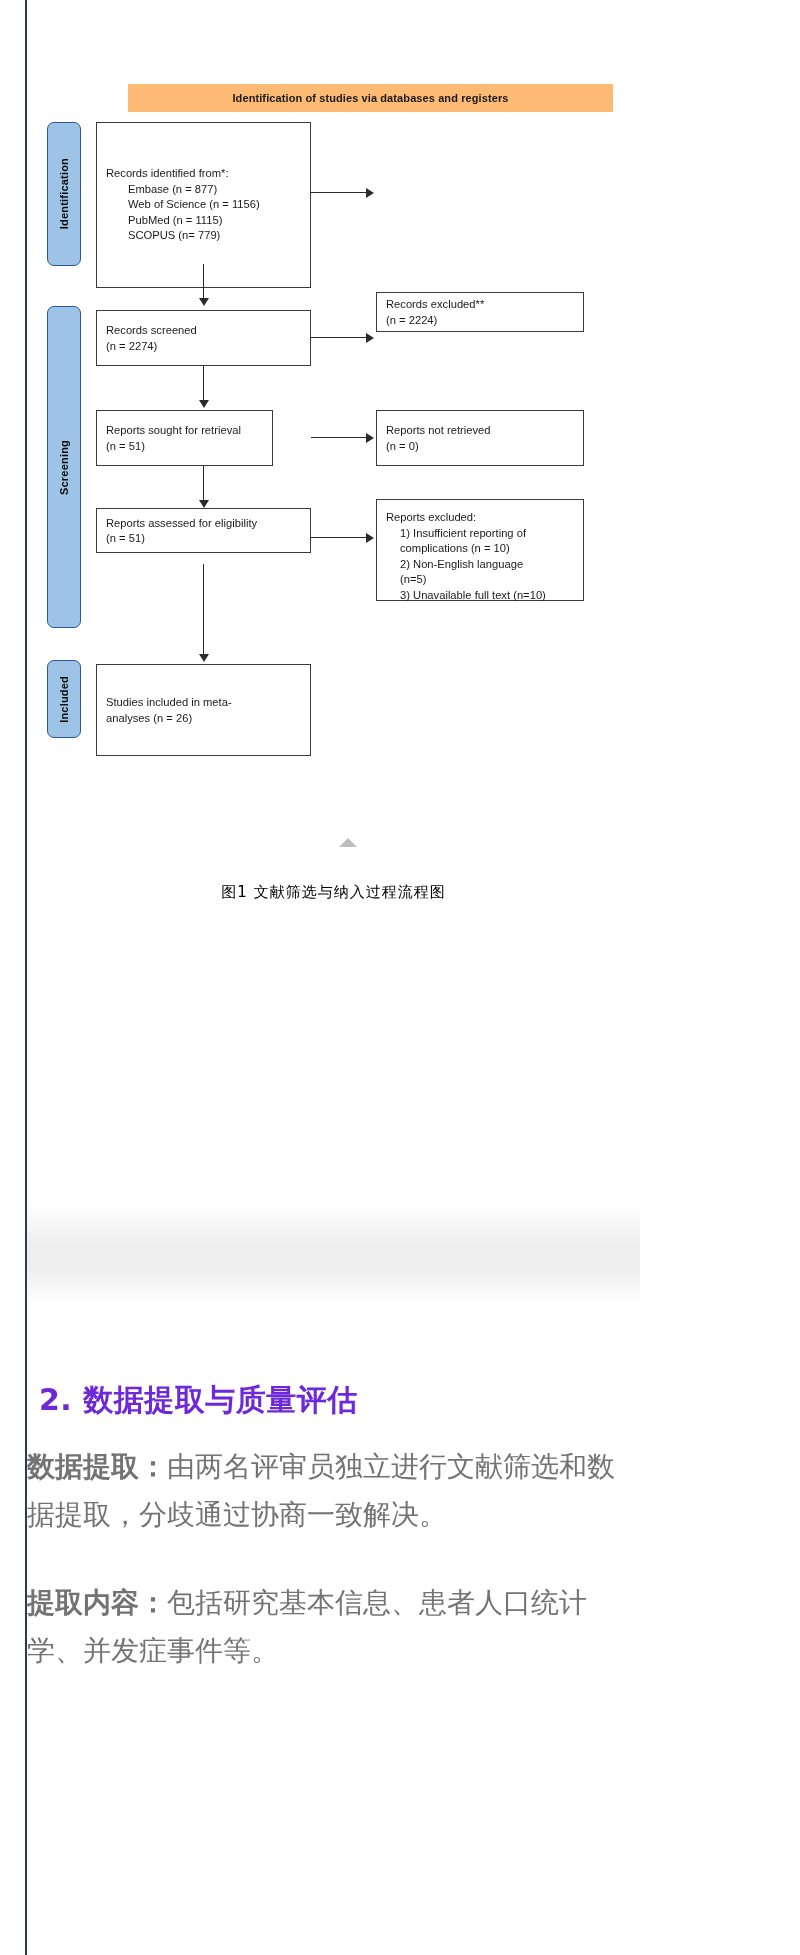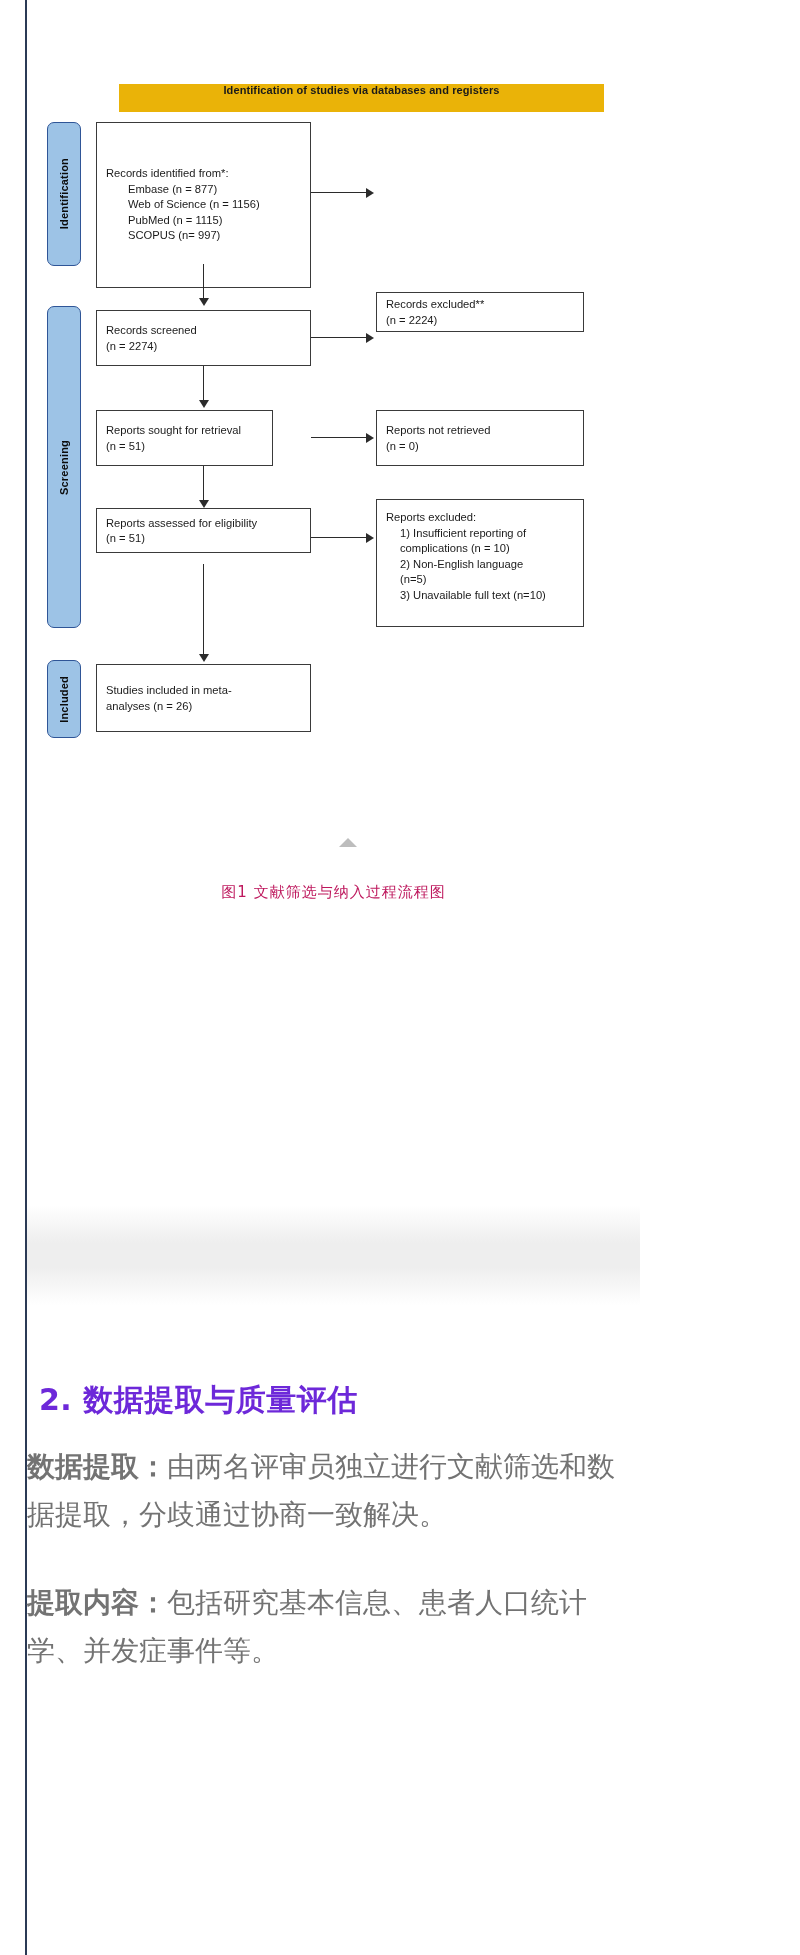--- a/index.html
+++ b/index.html
@@ -8,22 +8,22 @@
   
   .page{position:absolute;left:0;top:0;width:800px;height:1955px;background:#ffffff;}
   .left-rule{position:absolute;left:25px;top:0;width:2px;height:1955px;background:#2b3a55;}
   .right-gutter{position:absolute;left:640px;top:0;width:160px;height:1955px;background:#ffffff;}
 
   .content{position:absolute;left:27px;top:0;width:613px;height:1955px;}
 
   
   .figure{position:absolute;left:0;top:0;width:613px;height:1020px;background:#fff;}
 
-  .banner{position:absolute;left:92px;top:84px;width:485px;height:28px;background:#eab308;
-          display:flex;justify-content:center;}
+  .banner{position:absolute;left:101px;top:84px;width:485px;height:28px;background:#fdba74;
+          display:flex;align-items:center;justify-content:center;}
   .banner span{font-size:11px;font-weight:bold;color:#1a1a1a;letter-spacing:.1px;}
 
   .phase{position:absolute;width:32px;background:#9dc3e6;border:1.6px solid #2f5597;border-radius:7px;
          display:flex;align-items:center;justify-content:center;}
   .phase span{writing-mode:vertical-rl;transform:rotate(180deg);font-size:11px;font-weight:bold;color:#0b0b0b;
               letter-spacing:.2px;white-space:nowrap;}
 
   .box{position:absolute;border:1.6px solid #3a3a3a;background:#ffffff;box-sizing:border-box;}
   .box .txt{position:absolute;left:9px;right:6px;top:50%;transform:translateY(-50%);
             font-size:11.2px;line-height:15.5px;color:#1a1a1a;}
@@ -36,21 +36,21 @@
   .ln{position:absolute;background:#2b2b2b;}
   .vline{width:1.4px;}
   .hline{height:1.4px;}
   .arrow-down{position:absolute;width:0;height:0;border-left:5px solid transparent;border-right:5px solid transparent;border-top:8px solid #2b2b2b;}
   .arrow-right{position:absolute;width:0;height:0;border-top:5px solid transparent;border-bottom:5px solid transparent;border-left:8px solid #2b2b2b;}
 
   .tri-marker{position:absolute;left:312px;top:838px;width:0;height:0;
               border-left:9px solid transparent;border-right:9px solid transparent;border-bottom:9px solid #bdbdbd;}
 
   .fig-caption{position:absolute;left:0;top:883px;width:613px;text-align:center;
-               font-size:15px;color:#be185d;font-family:"DejaVu Sans",sans-serif;letter-spacing:1px;}
+               font-size:15px;color:#000000;font-family:"DejaVu Sans",sans-serif;letter-spacing:1px;}
 
   
   .band{position:absolute;left:27px;top:1205px;width:613px;height:100px;
         background:linear-gradient(180deg,#ffffff 0%,#eeeeee 38%,#eeeeee 62%,#ffffff 100%);}
 
   
   .body{position:absolute;left:27px;top:1380px;width:613px;}
   h2.sec{margin:0 0 22px 12px;font-size:30px;font-weight:bold;color:#6d28d9;
          font-family:"DejaVu Sans",sans-serif;letter-spacing:.5px;}
   p.para{margin:0 0 40px 0;font-size:28px;line-height:48px;color:#737373;
@@ -81,21 +81,21 @@
       <div class="phase" style="left:20px;top:660px;height:76px;">
         <span>Included</span>
       </div>
 
       <div class="box" style="left:69px;top:122px;width:215px;height:166px;">
         <div class="txt">
           <span>Records identified from*:</span>
           <span class="ind">Embase (n = 877)</span>
           <span class="ind">Web of Science (n = 1156)</span>
           <span class="ind">PubMed (n = 1115)</span>
-          <span class="ind">SCOPUS (n= 997)</span>
+          <span class="ind">SCOPUS (n= 779)</span>
         </div>
       </div>
 
 
       <div class="ln hline" style="left:284px;top:192px;width:56px;"></div>
       <div class="arrow-right" style="left:339px;top:188px;"></div>
 
       <div class="ln vline" style="left:176px;top:264px;height:36px;"></div>
       <div class="arrow-down" style="left:172px;top:298px;"></div>
 
@@ -136,37 +136,37 @@
       <div class="ln vline" style="left:176px;top:466px;height:36px;"></div>
       <div class="arrow-down" style="left:172px;top:500px;"></div>
 
       <div class="box" style="left:69px;top:508px;width:215px;height:45px;">
         <div class="txt">
           <span>Reports assessed for eligibility</span><br>
           <span>(n = 51)</span>
         </div>
       </div>
 
-      <div class="box" style="left:349px;top:499px;width:208px;height:128px;">
+      <div class="box" style="left:349px;top:499px;width:208px;height:102px;">
         <div class="txt topalign">
           <span>Reports excluded:</span>
           <span class="ind2">1) Insufficient reporting of</span>
           <span class="ind2">complications (n = 10)</span>
           <span class="ind2">2) Non-English language</span>
           <span class="ind2">(n=5)</span>
           <span class="ind2">3) Unavailable full text (n=10)</span>
         </div>
       </div>
       <div class="ln hline" style="left:284px;top:537px;width:56px;"></div>
       <div class="arrow-right" style="left:339px;top:533px;"></div>
 
       <div class="ln vline" style="left:176px;top:564px;height:92px;"></div>
       <div class="arrow-down" style="left:172px;top:654px;"></div>
 
-      <div class="box" style="left:69px;top:664px;width:215px;height:68px;">
+      <div class="box" style="left:69px;top:664px;width:215px;height:92px;">
         <div class="txt">
           <span>Studies included in meta-</span><br>
           <span>analyses (n = 26)</span>
         </div>
       </div>
 
       <div class="tri-marker"></div>
 
       <div class="fig-caption">图1  文献筛选与纳入过程流程图</div>
     </div>

